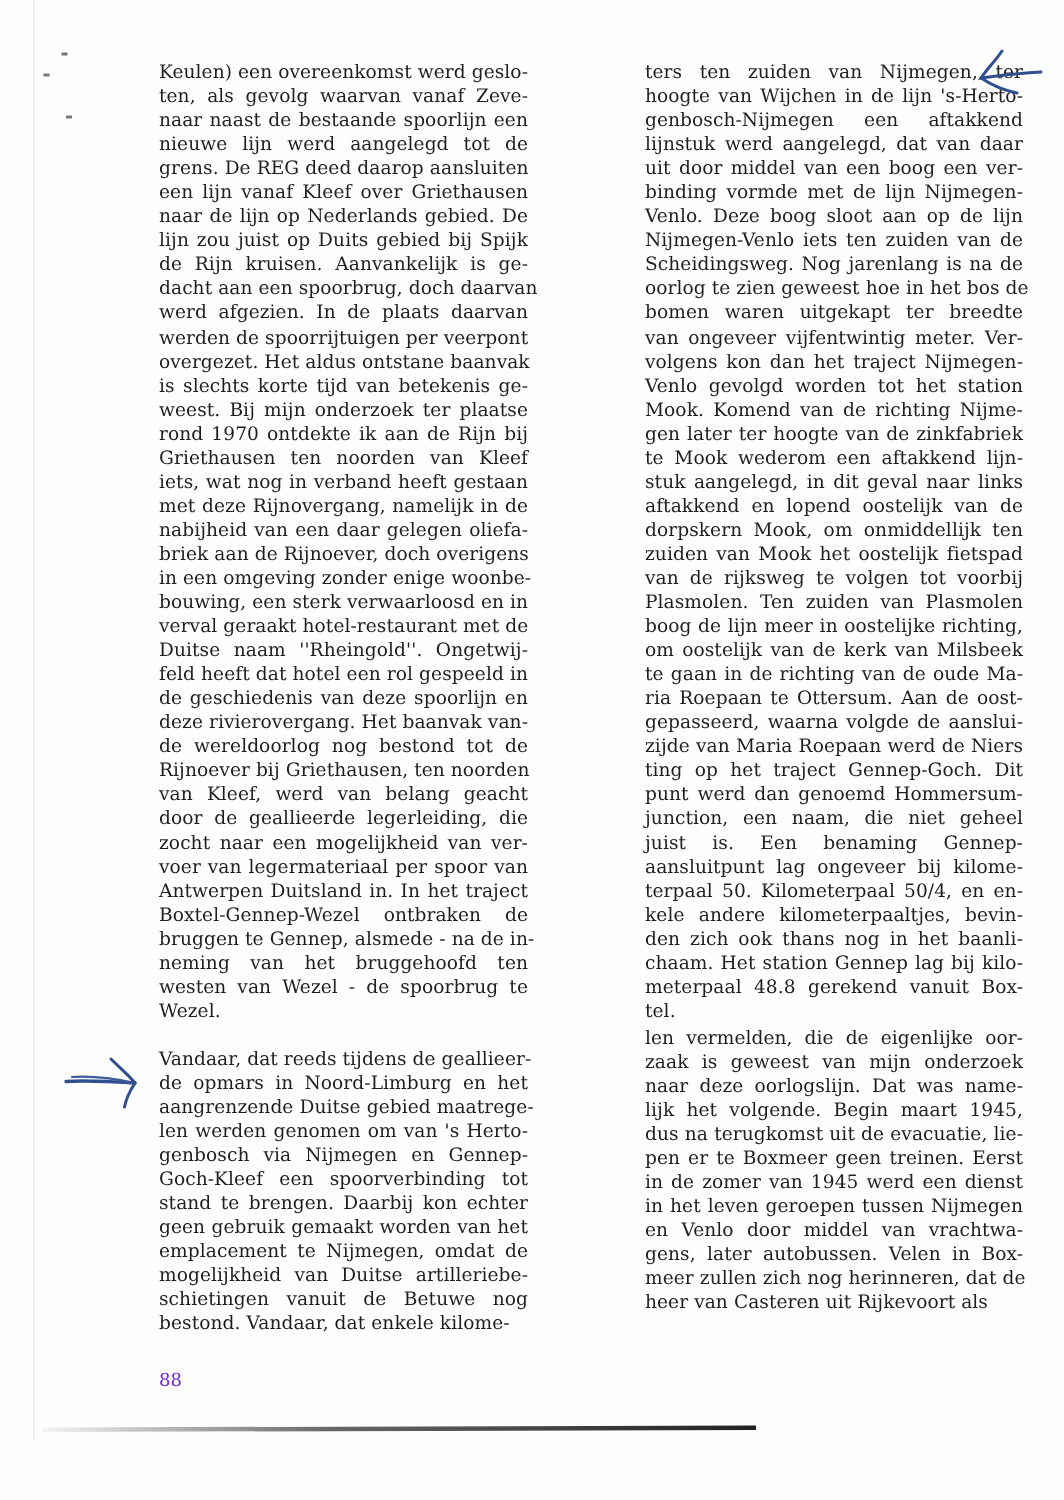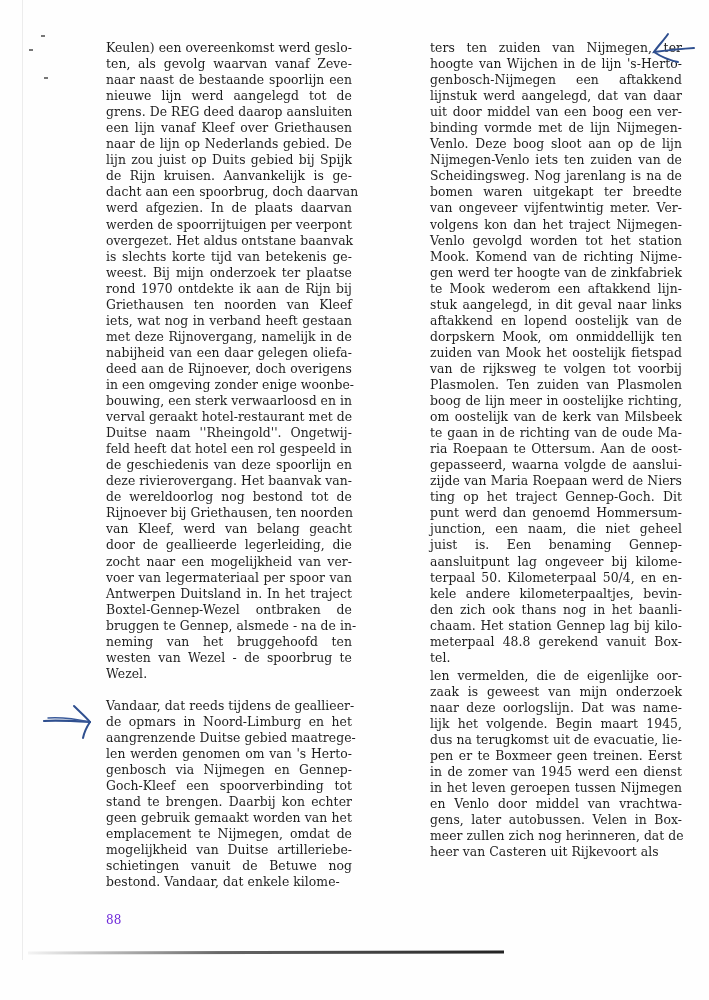--- a/index.html
+++ b/index.html
@@ -65,21 +65,21 @@
         <span class="line">werd afgezien. In de plaats daarvan</span>
         <span class="line">werden de spoorrijtuigen per veerpont</span>
         <span class="line">overgezet. Het aldus ontstane baanvak</span>
         <span class="line">is slechts korte tijd van betekenis ge-</span>
         <span class="line">weest. Bij mijn onderzoek ter plaatse</span>
         <span class="line">rond 1970 ontdekte ik aan de Rijn bij</span>
         <span class="line">Griethausen ten noorden van Kleef</span>
         <span class="line">iets, wat nog in verband heeft gestaan</span>
         <span class="line">met deze Rijnovergang, namelijk in de</span>
         <span class="line">nabijheid van een daar gelegen oliefa-</span>
-        <span class="line">deed aan de Rijnoever, doch overigens</span>
+        <span class="line">briek aan de Rijnoever, doch overigens</span>
         <span class="line">in een omgeving zonder enige woonbe-</span>
         <span class="line">bouwing, een sterk verwaarloosd en in</span>
         <span class="line">verval geraakt hotel-restaurant met de</span>
         <span class="line">Duitse naam ''Rheingold''. Ongetwij-</span>
         <span class="line">feld heeft dat hotel een rol gespeeld in</span>
         <span class="line">de geschiedenis van deze spoorlijn en</span>
         <span class="line">deze rivierovergang. Het baanvak van-</span>
         <span class="line">de wereldoorlog nog bestond tot de</span>
         <span class="line">Rijnoever bij Griethausen, ten noorden</span>
         <span class="line">van Kleef, werd van belang geacht</span>
@@ -113,26 +113,27 @@
       <div>
         <span class="line">ters ten zuiden van Nijmegen, ter</span>
         <span class="line">hoogte van Wijchen in de lijn 's-Herto-</span>
         <span class="line">genbosch-Nijmegen een aftakkend</span>
         <span class="line">lijnstuk werd aangelegd, dat van daar</span>
         <span class="line">uit door middel van een boog een ver-</span>
         <span class="line">binding vormde met de lijn Nijmegen-</span>
         <span class="line">Venlo. Deze boog sloot aan op de lijn</span>
         <span class="line">Nijmegen-Venlo iets ten zuiden van de</span>
         <span class="line">Scheidingsweg. Nog jarenlang is na de</span>
+        <span class="line">oorlog te zien geweest hoe in het bos de</span>
         <span class="line">bomen waren uitgekapt ter breedte</span>
         <span class="line">van ongeveer vijfentwintig meter. Ver-</span>
         <span class="line">volgens kon dan het traject Nijmegen-</span>
         <span class="line">Venlo gevolgd worden tot het station</span>
         <span class="line">Mook. Komend van de richting Nijme-</span>
-        <span class="line">gen werd ter hoogte van de zinkfabriek</span>
+        <span class="line">gen later ter hoogte van de zinkfabriek</span>
         <span class="line">te Mook wederom een aftakkend lijn-</span>
         <span class="line">stuk aangelegd, in dit geval naar links</span>
         <span class="line">aftakkend en lopend oostelijk van de</span>
         <span class="line">dorpskern Mook, om onmiddellijk ten</span>
         <span class="line">zuiden van Mook het oostelijk fietspad</span>
         <span class="line">van de rijksweg te volgen tot voorbij</span>
         <span class="line">Plasmolen. Ten zuiden van Plasmolen</span>
         <span class="line">boog de lijn meer in oostelijke richting,</span>
         <span class="line">om oostelijk van de kerk van Milsbeek</span>
         <span class="line">te gaan in de richting van de oude Ma-</span>

